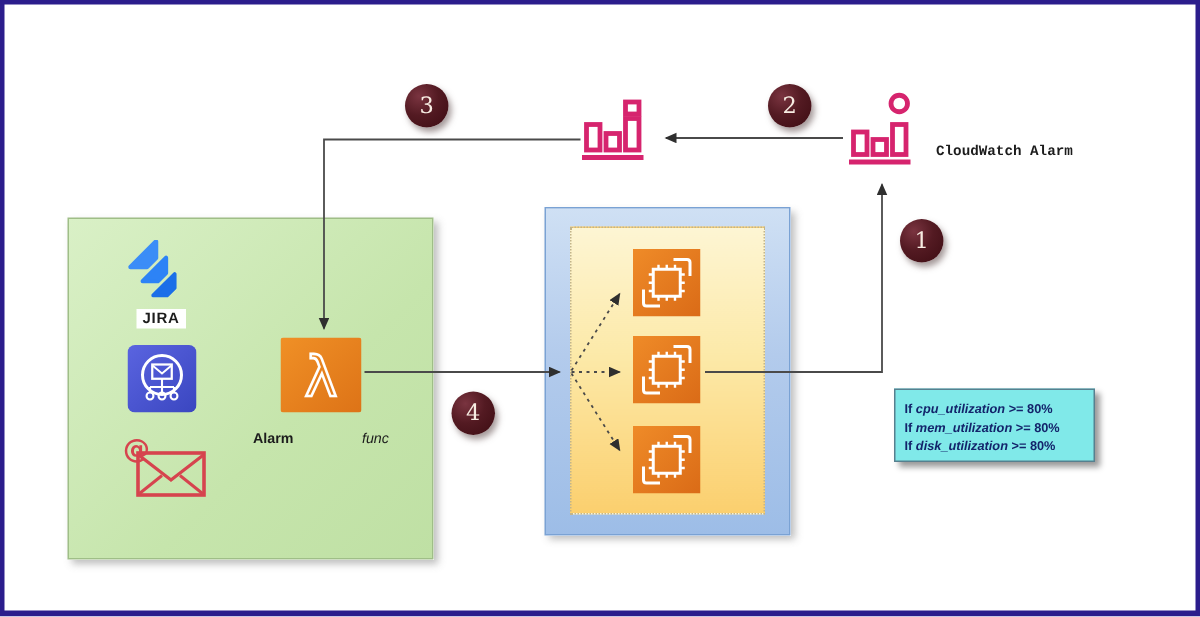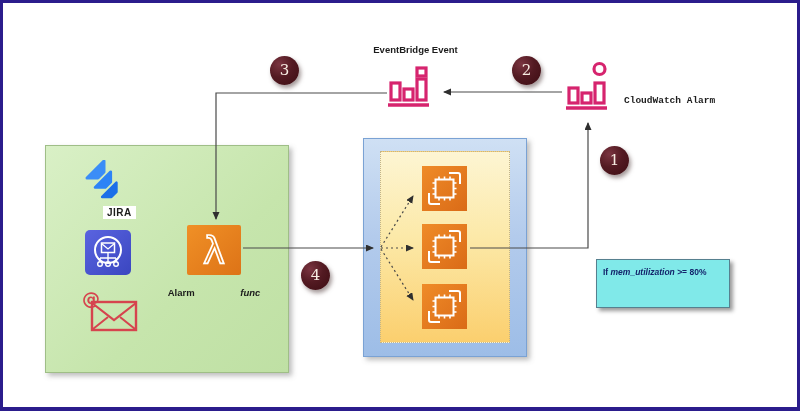--- a/index.html
+++ b/index.html
@@ -22,23 +22,23 @@
   }
   .yellow-panel{
     left:377px;top:148px;width:128px;height:190px;
     background:linear-gradient(180deg,#fdf5d3 0%,#fce9a8 45%,#fbcf6e 100%);
     border:1px dotted #c2b48a;
   }
   
   .lbl{color:#1c1c1c;font-weight:700;font-size:9.5px;white-space:nowrap;}
   .eb-label{left:340px;top:41px;width:145px;text-align:center;}
   .cw-label{left:621px;top:92px;font-family:Liberation Mono, monospace;}
-  .jira-label{left:100px;top:203px;background:#ffffff;padding:1px 4px;font-size:10px;letter-spacing:.5px;}
+  .jira-label{left:88px;top:203px;background:#ffffff;padding:1px 4px;font-size:10px;letter-spacing:.5px;}
   .lambda-label{left:156px;top:284px;width:110px;text-align:center;}
-  .lambda-label i{font-weight:700;margin-left:43px;}
+  .lambda-label i{font-weight:400;margin-left:43px;}
   
   .badge{
     width:29px;height:29px;border-radius:50%;
     background:radial-gradient(circle at 32% 28%, #7a3440 0%, #531a22 45%, #3c0c12 100%);
     box-shadow:2px 3px 4px rgba(90,70,70,.55);
     display:flex;align-items:center;justify-content:center;
   }
   .badge span{color:#f7ece2;font-family:"DejaVu Serif", serif;font-size:15px;line-height:1;}
   
   .note{
@@ -123,21 +123,20 @@
     <path d="M17,10.5 V13.5 M22.5,10.5 V13.5 M28,10.5 V13.5 M17,31.5 V34.5 M22.5,31.5 V34.5 M28,31.5 V34.5 M10.5,17 H13.5 M10.5,22.5 H13.5 M10.5,28 H13.5 M31.5,17 H34.5 M31.5,22.5 H34.5 M31.5,28 H34.5" stroke="#fff" stroke-width="1.6" fill="none"></path>
     <path d="M27,7 H36 Q38,7 38,9 V18 M18,38 H9 Q7,38 7,36 V27" fill="none" stroke="#fff" stroke-width="2"></path>
   </svg>
   <svg class="abs" style="left:419px;top:281px" width="45" height="45" viewBox="0 0 45 45">
     <rect width="45" height="45" fill="url(#ec2g)"></rect>
     <rect x="13.5" y="13.5" width="18" height="18" fill="none" stroke="#fff" stroke-width="2"></rect>
     <path d="M17,10.5 V13.5 M22.5,10.5 V13.5 M28,10.5 V13.5 M17,31.5 V34.5 M22.5,31.5 V34.5 M28,31.5 V34.5 M10.5,17 H13.5 M10.5,22.5 H13.5 M10.5,28 H13.5 M31.5,17 H34.5 M31.5,22.5 H34.5 M31.5,28 H34.5" stroke="#fff" stroke-width="1.6" fill="none"></path>
     <path d="M27,7 H36 Q38,7 38,9 V18 M18,38 H9 Q7,38 7,36 V27" fill="none" stroke="#fff" stroke-width="2"></path>
   </svg>
 
-  <div class="abs lbl eb-label">EventBridge Event</div>
   <svg class="abs" style="left:384px;top:62px" width="48" height="46" viewBox="0 0 48 46">
     <g fill="none" stroke="#d6246e">
       <rect x="4" y="18" width="9" height="17" stroke-width="3.2"></rect>
       <rect x="17" y="24" width="9" height="11" stroke-width="3.2"></rect>
       <rect x="30" y="14" width="9" height="21" stroke-width="3.2"></rect>
       <rect x="30" y="3" width="9" height="8" stroke-width="3.2"></rect>
       <line x1="1" y1="40" x2="42" y2="40" stroke-width="3.4"></line>
     </g>
   </svg>
 
@@ -159,21 +158,23 @@
     <span>2</span>
     </div>
   <div class="abs badge" style="left:267px;top:53px">
     <span>3</span>
     </div>
   <div class="abs badge" style="left:298px;top:258px">
     <span>4</span>
     </div>
 
   <div class="abs note">
+    <div><span>If </span><i>cpu_utilization</i><span> &gt;= 80%</span></div>
     <div><span>If </span><i>mem_utilization</i><span> &gt;= 80%</span></div>
+    <div><span>If </span><i>disk_utilization</i><span> &gt;= 80%</span></div>
   </div>
 
   <svg class="abs connectors" width="800" height="411" viewBox="0 0 800 411">
     <defs>
       <marker id="ah" markerWidth="9" markerHeight="8" refX="7" refY="3.5" orient="auto" markerUnits="userSpaceOnUse">
         <path d="M0,0 L8,3.5 L0,7 Z" fill="#2f2f2f"></path>
       </marker>
     </defs>
     <g fill="none" stroke="#4a4a4a" stroke-width="1.2">
 

